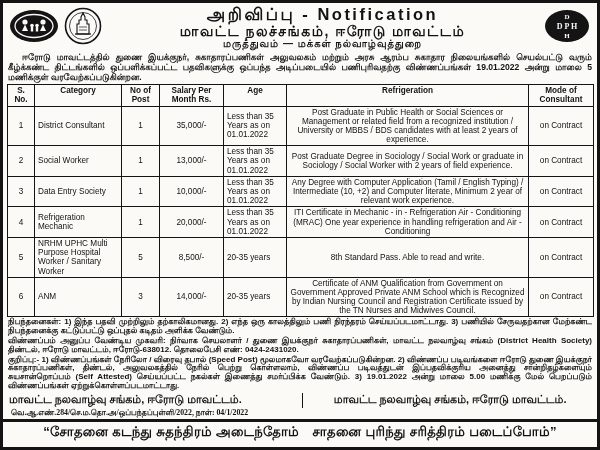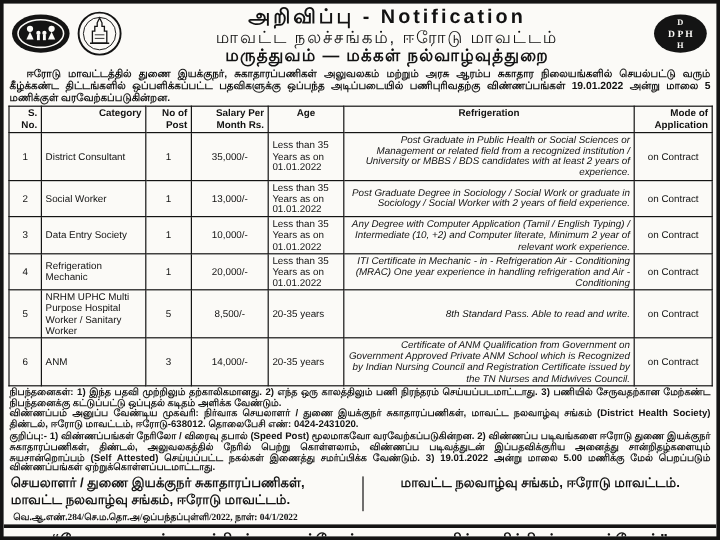--- a/index.html
+++ b/index.html
@@ -11,37 +11,37 @@
   .page {
     position:absolute; left:0; top:0; width:600px; height:450px;
     background:#fbfaf7; border:3px solid #141414; overflow:hidden;
     display:flex; flex-direction:column; padding:2px 4px 0 4px;
   }
   
   .header { display:flex; align-items:center; padding:1px 0 1px 2px; }
   .logos-left { display:flex; align-items:center; gap:5px; flex:0 0 auto; }
   .titles { flex:1 1 auto; text-align:center; line-height:1.08; padding:0 4px; }
   .t1 { font-size:16.5px; font-weight:bold; letter-spacing:2.5px; }
-  .t2 { font-size:14px;  font-weight:normal; letter-spacing:1.5px; }
-  .t3 { font-size:14px;  font-weight:bold; letter-spacing:1px; }
+  .t2 { font-size:14px;  font-weight:bold; letter-spacing:1.5px; }
+  .t3 { font-size:10px;  font-weight:bold; letter-spacing:1px; }
   .logo-right { flex:0 0 auto; margin-right:2px; }
   
   .intro {
     font-size:8.6px; font-weight:bold; text-align:justify;
     line-height:1.18; padding:1px 1px 2px 1px; text-indent:14px;
   }
   
   table { width:100%; border-collapse:collapse; table-layout:fixed; }
   th, td {
     border:1.6px solid #141414; padding:1px 3px;
     font-size:8.2px; line-height:1.12; vertical-align:middle; word-wrap:break-word;
   }
-  th { font-weight:bold; text-align:right; vertical-align:top; }
+  th { font-weight:bold; text-align:center; vertical-align:top; }
   th.c, td.c { text-align:center; }
-  td.q { text-align:right;font-style:italic; }
+  td.q { text-align:center; }
   col.w-sno { width:27px; } col.w-cat { width:87px; } col.w-post { width:38px; }
   col.w-sal { width:64px; } col.w-age { width:63px; } col.w-qual { width:242px; }
   col.w-mode { width:65px; }
   
   .para {
     font-size:8px; font-weight:bold; line-height:1.1;
     text-align:justify; padding:0 1px; margin-top:1px;
   }
   .para .lbl { font-weight:bold; }
   
@@ -120,21 +120,21 @@
         <col class="w-mode">
     </colgroup>
     <thead>
       <tr>
         <th>S. No.</th>
         <th>Category</th>
         <th>No of Post</th>
         <th>Salary Per Month Rs.</th>
         <th class="c">Age</th>
         <th class="c">Refrigeration</th>
-        <th>Mode of Application</th>
+        <th>Mode of Consultant</th>
       </tr>
     </thead>
     <tbody>
       <tr>
         <td class="c">1</td>
         <td>District Consultant</td>
         <td class="c">1</td>
         <td class="c">35,000/-</td>
         <td>Less than 35 Years as on 01.01.2022</td>
         <td class="q">Post Graduate in Public Health or Social Sciences or Management or related field from a recognized institution / University or MBBS / BDS candidates with at least 2 years of experience.</td>
@@ -189,21 +189,20 @@
   </table>
 
   <div class="para"><span class="lbl">நிபந்தனைகள்:</span><span> 1) இந்த பதவி முற்றிலும் தற்காலிகமானது. 2) எந்த ஒரு காலத்திலும் பணி நிரந்தரம் செய்யப்படமாட்டாது. 3) பணியில் சேருவதற்கான மேற்கண்ட நிபந்தனைக்கு கட்டுப்பட்டு ஒப்புதல் கடிதம் அளிக்க வேண்டும்.</span></div>
 
   <div class="para"><span class="lbl">விண்ணப்பம் அனுப்ப வேண்டிய முகவரி:</span><span> நிர்வாக செயலாளர் / துணை இயக்குநர் சுகாதாரப்பணிகள், மாவட்ட நலவாழ்வு சங்கம் (District Health Society) திண்டல், ஈரோடு மாவட்டம், ஈரோடு-638012. தொலைபேசி எண்: 0424-2431020.</span></div>
 
   <div class="para"><span class="lbl">குறிப்பு:-</span><span> 1) விண்ணப்பங்கள் நேரிலோ / விரைவு தபால் (Speed Post) மூலமாகவோ வரவேற்கப்படுகின்றன. 2) விண்ணப்ப படிவங்களை ஈரோடு துணை இயக்குநர் சுகாதாரப்பணிகள், திண்டல், அலுவலகத்தில் நேரில் பெற்று கொள்ளலாம், விண்ணப்ப படிவத்துடன் இப்பதவிக்குரிய அனைத்து சான்றிதழ்களையும் சுயசான்றொப்பம் (Self Attested) செய்யப்பட்ட நகல்கள் இணைத்து சமர்ப்பிக்க வேண்டும். 3) 19.01.2022 அன்று மாலை 5.00 மணிக்கு மேல் பெறப்படும் விண்ணப்பங்கள் ஏற்றுக்கொள்ளப்படமாட்டாது.</span></div>
 
   <div class="sig-row">
     <div class="sig sig-left">
-      <div>செயலாளர் / துணை இயக்குநர் சுகாதாரப்பணிகள்,</div>
       <div>மாவட்ட நலவாழ்வு சங்கம், ஈரோடு மாவட்டம்.</div>
     </div>
     <div class="sig sig-right">
       <div>மாவட்ட நலவாழ்வு சங்கம், ஈரோடு மாவட்டம்.</div>
     </div>
   </div>
 
   <div class="ref">வெ.ஆ.எண்.284/செ.ம.தொ.அ/ஒப்பந்தப்புள்ளி/2022, நாள்: 04/1/2022</div>
 
   <div class="banner">“சோதனை கடந்து சுதந்திரம் அடைந்தோம் சாதனை புரிந்து சரித்திரம் படைப்போம்”</div>

